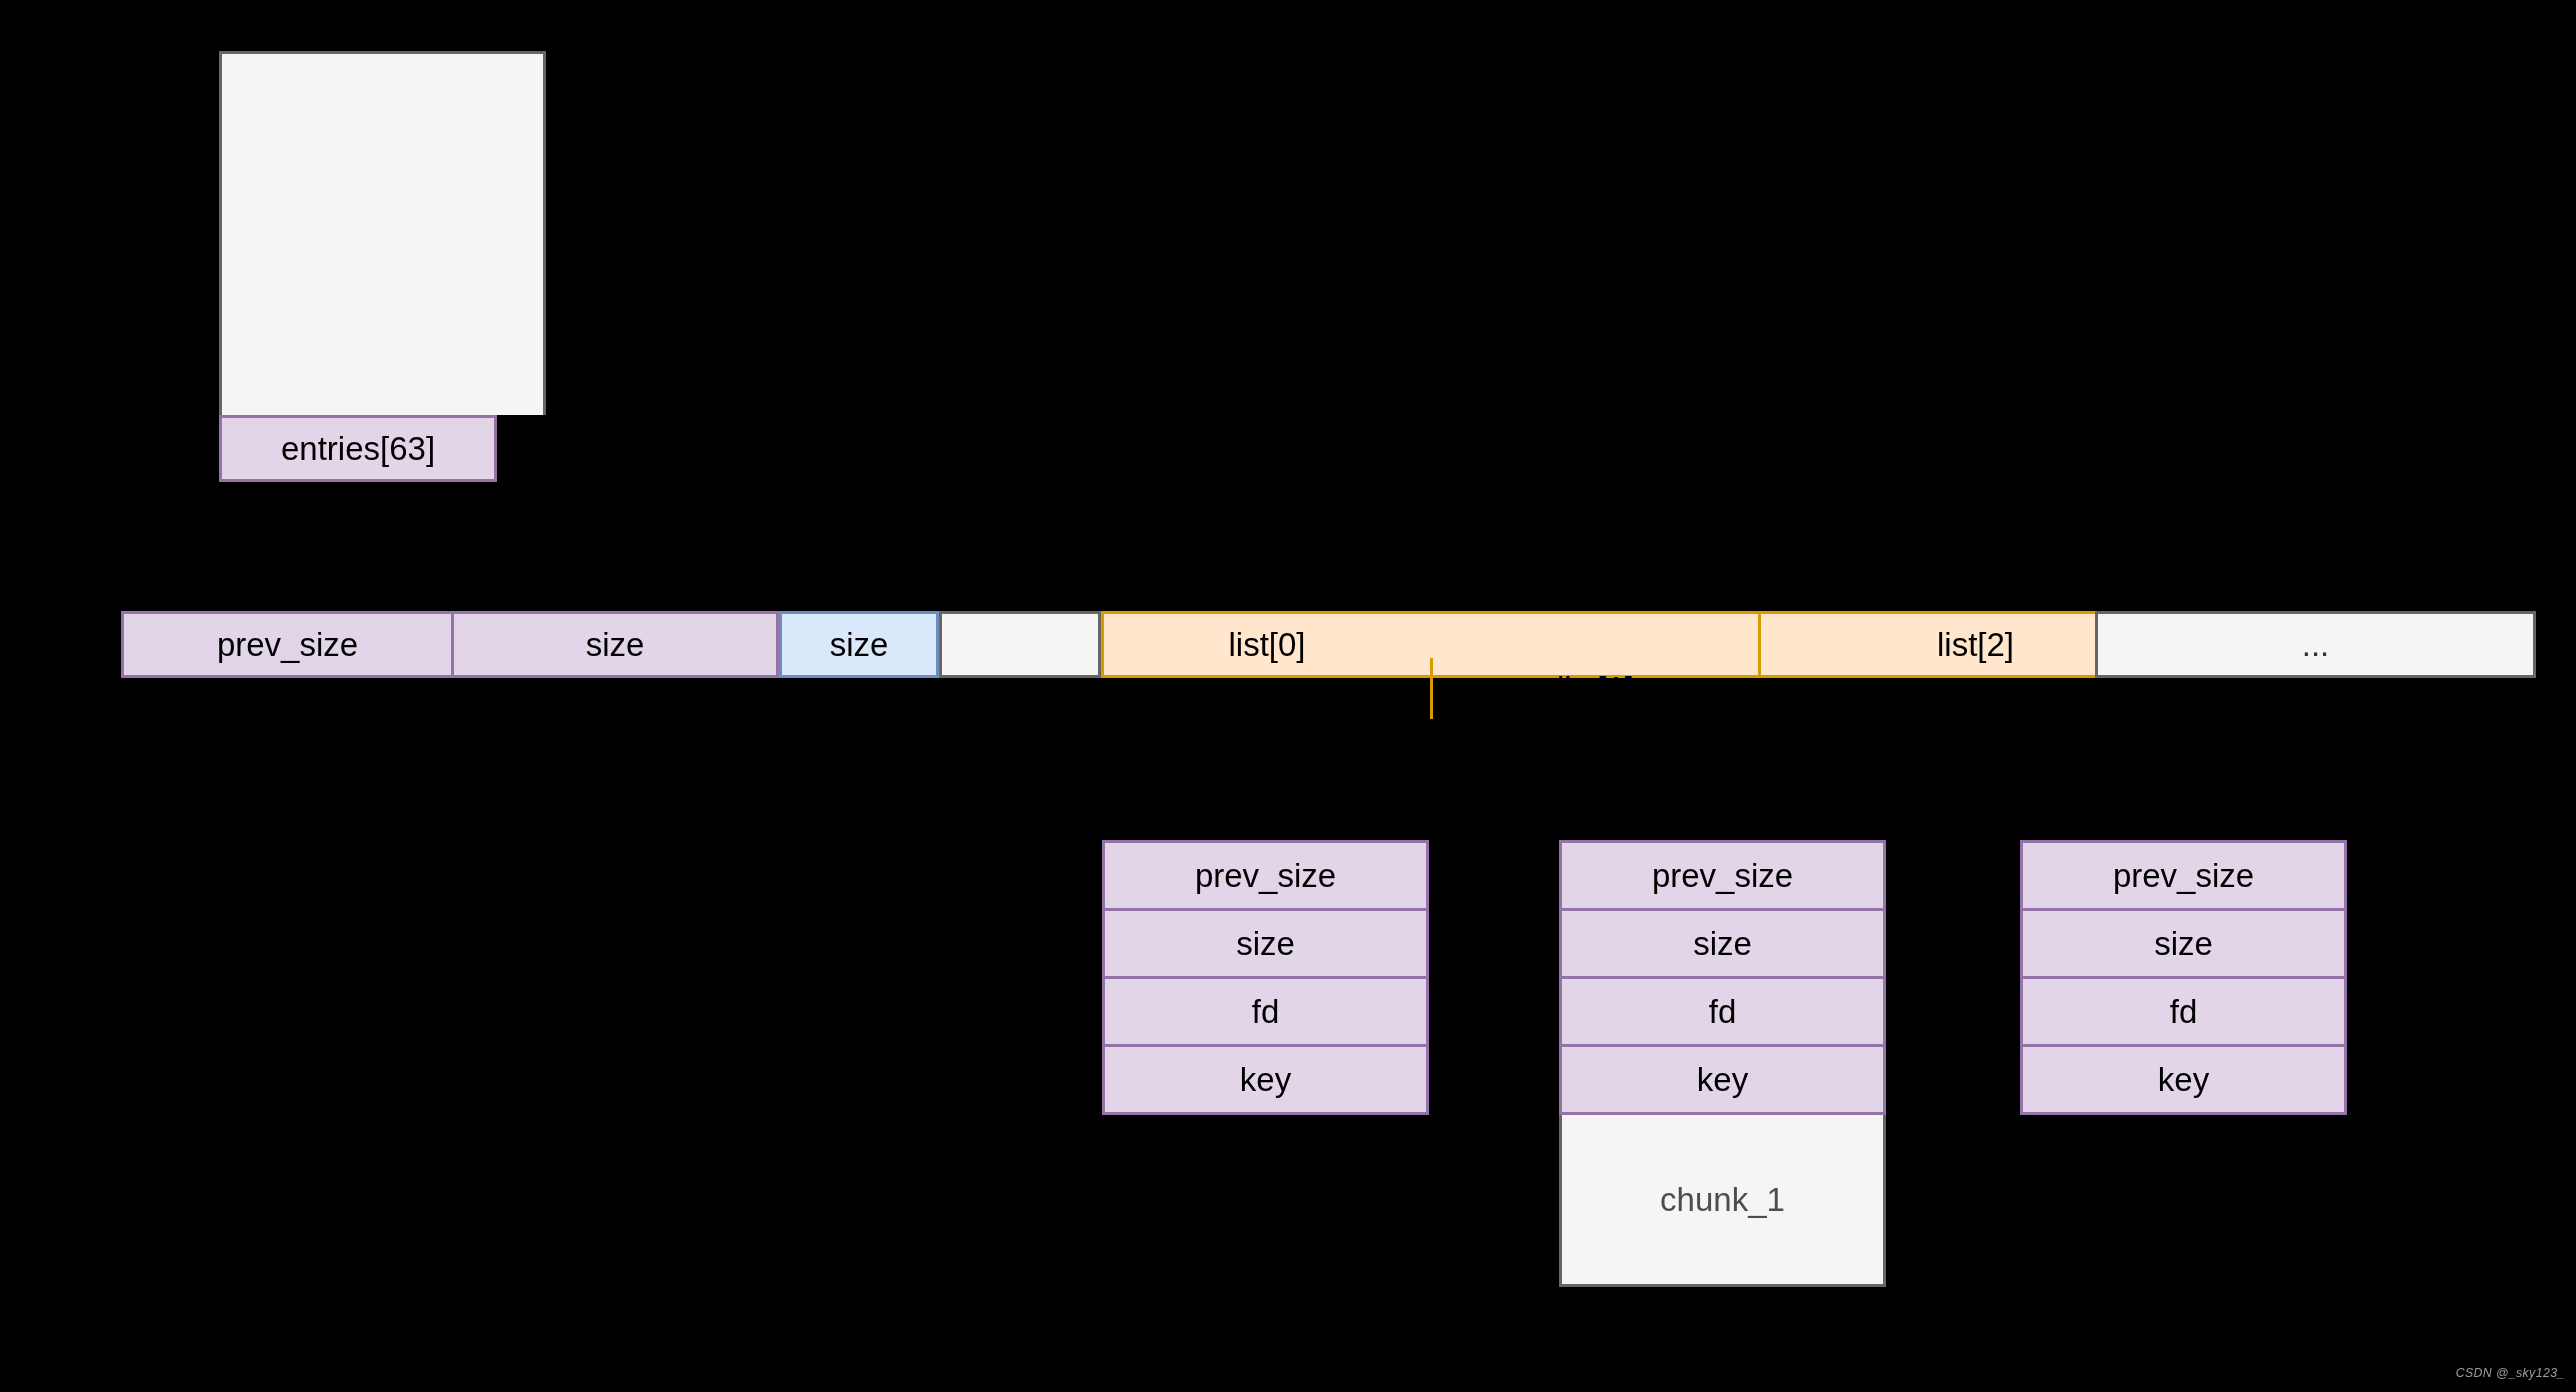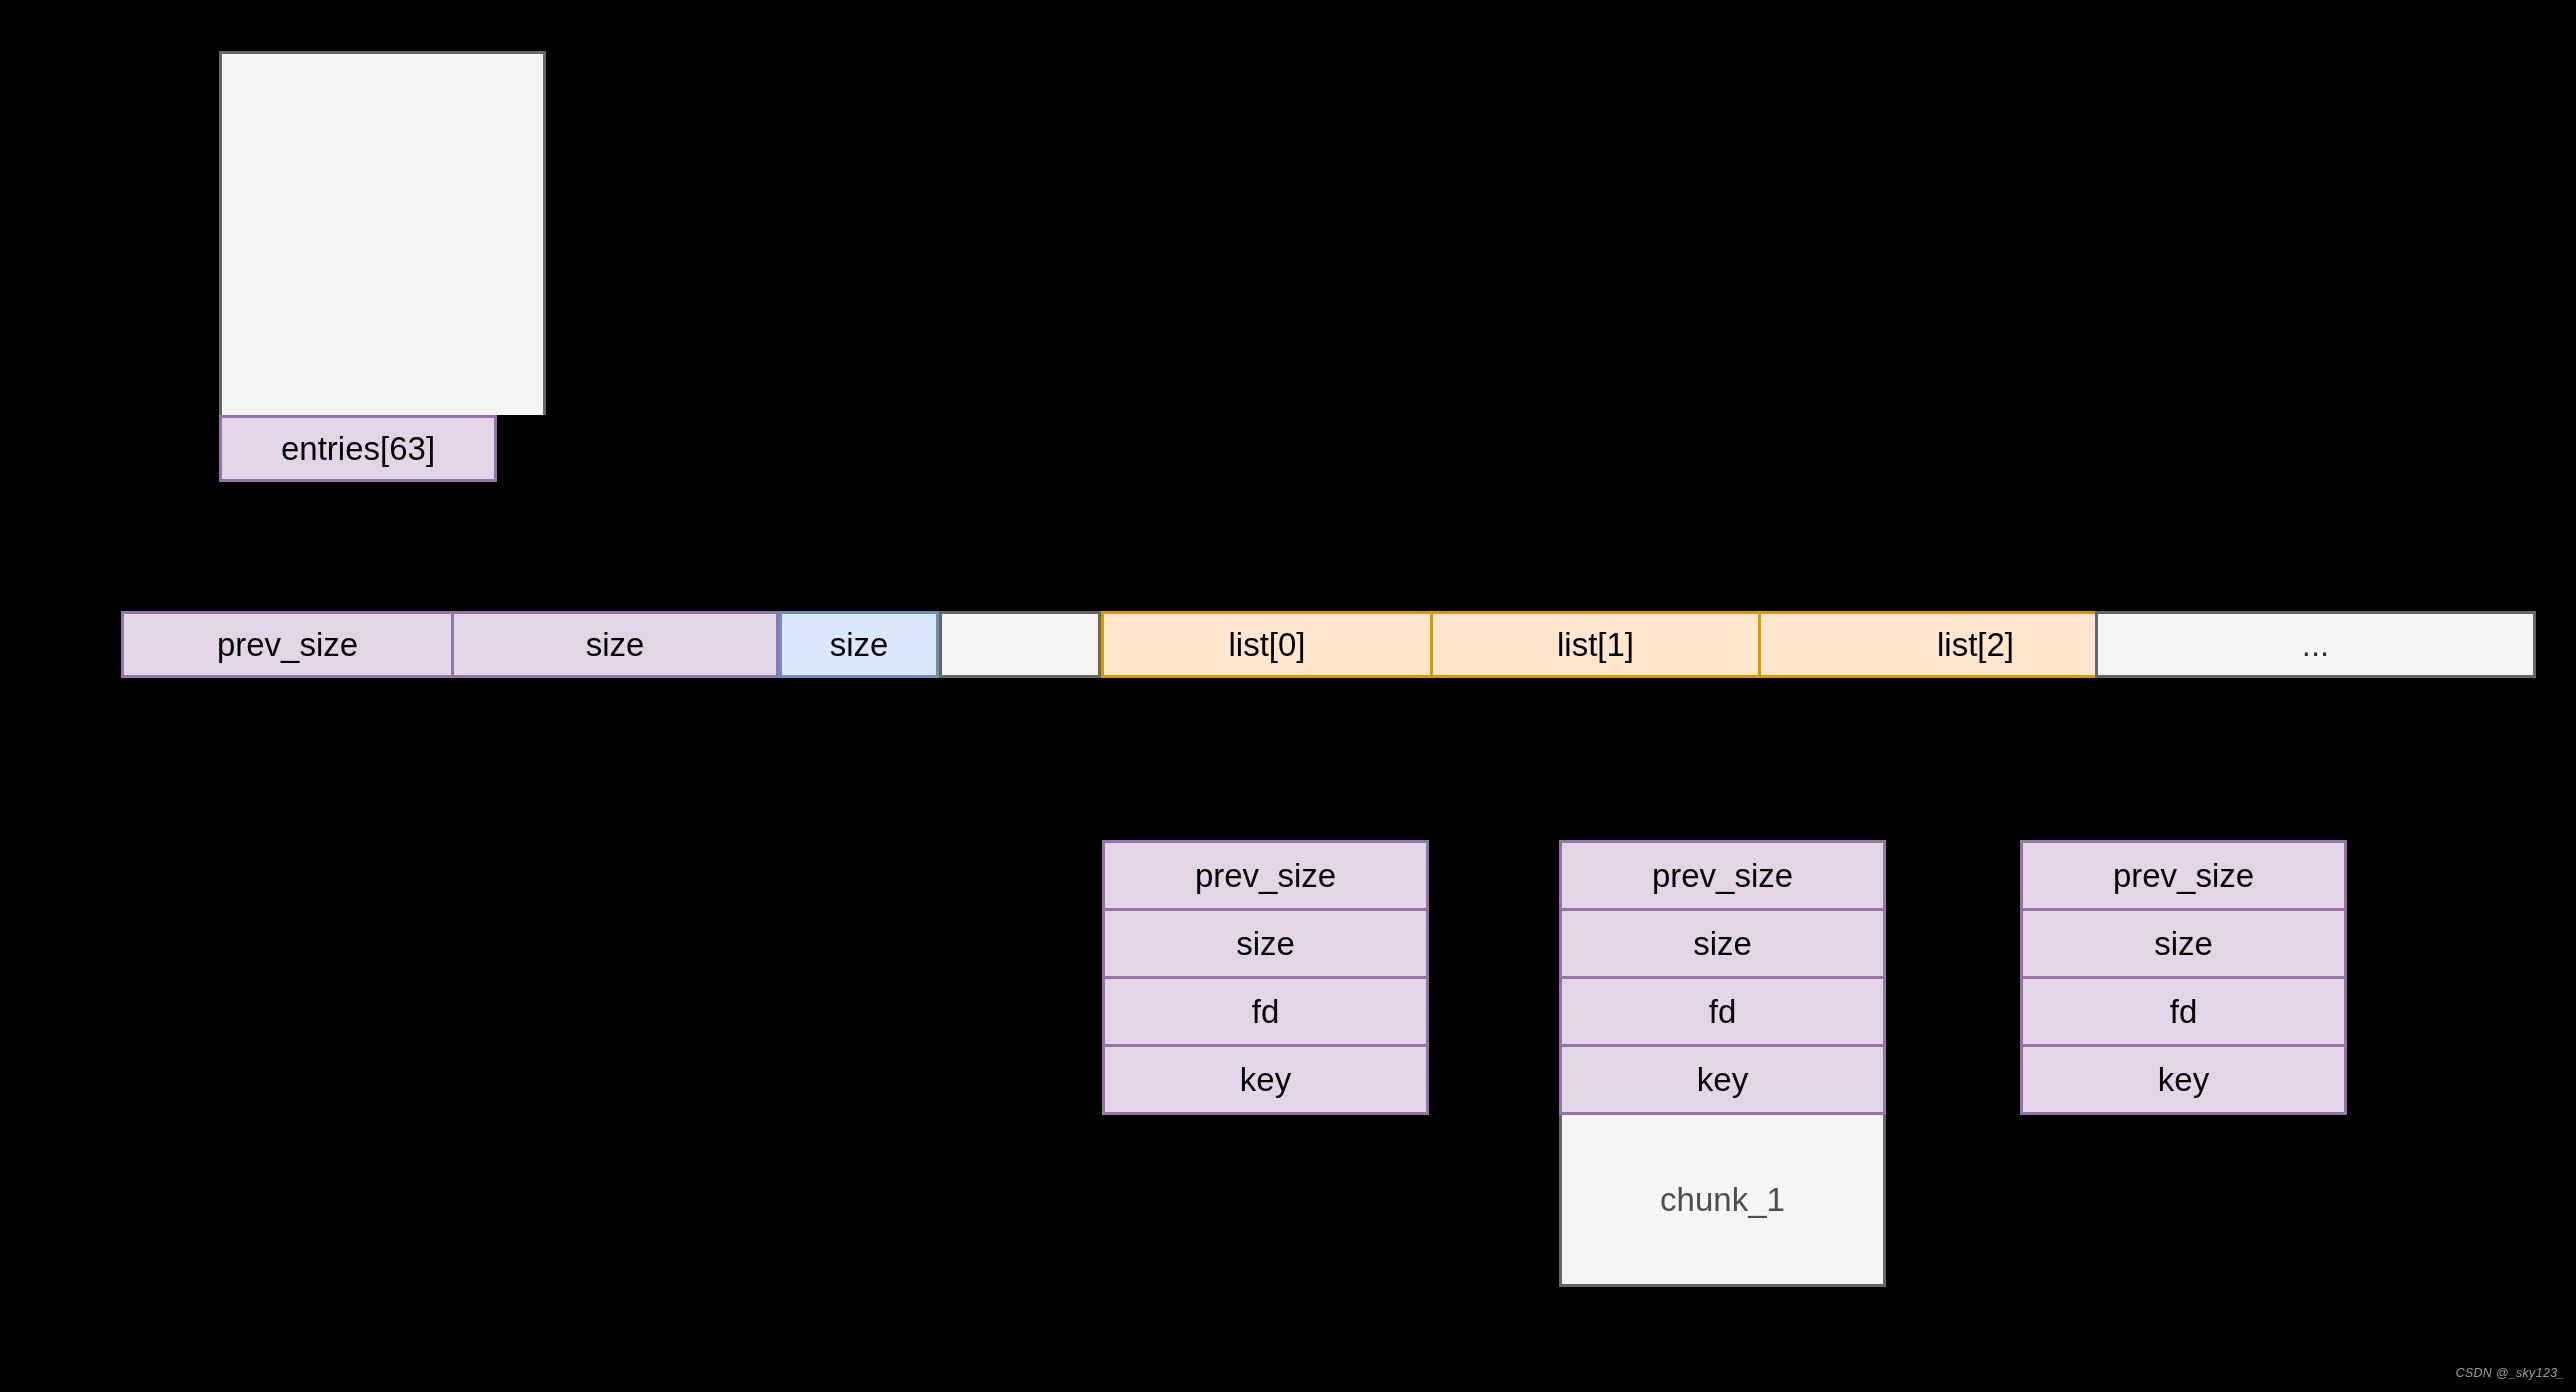--- a/index.html
+++ b/index.html
@@ -47,21 +47,21 @@
   .row-group { display: flex; align-items: stretch; }
   .row-group .sub {
     display: flex;
     align-items: center;
     justify-content: center;
     height: 100%;
   }
   .grp-purple .sub-0 { width: 327px; }
   .grp-purple .sub-1 { flex: 1; border-left: 3.3px solid var(--purple-stroke, #9673a6); }
   .grp-orange .sub-0 { width: 326px; }
-  .grp-orange .sub-1 { width: 325px; border-left: 3.3px solid var(--orange-stroke, #d79b00); }
+  .grp-orange .sub-1 { width: 325px; border-left: 3.3px solid var(--orange-stroke, #d79b00); margin-top: 44px; }
   .grp-orange .sub-2 { flex: 1;      border-left: 3.3px solid var(--orange-stroke, #d79b00); }
 
   
   .chunk-fields {
     flex-direction: column;
     align-items: stretch;
     justify-content: flex-start;
     top: 840px; width: 327px; height: 275px;
     padding: 0;
   }

